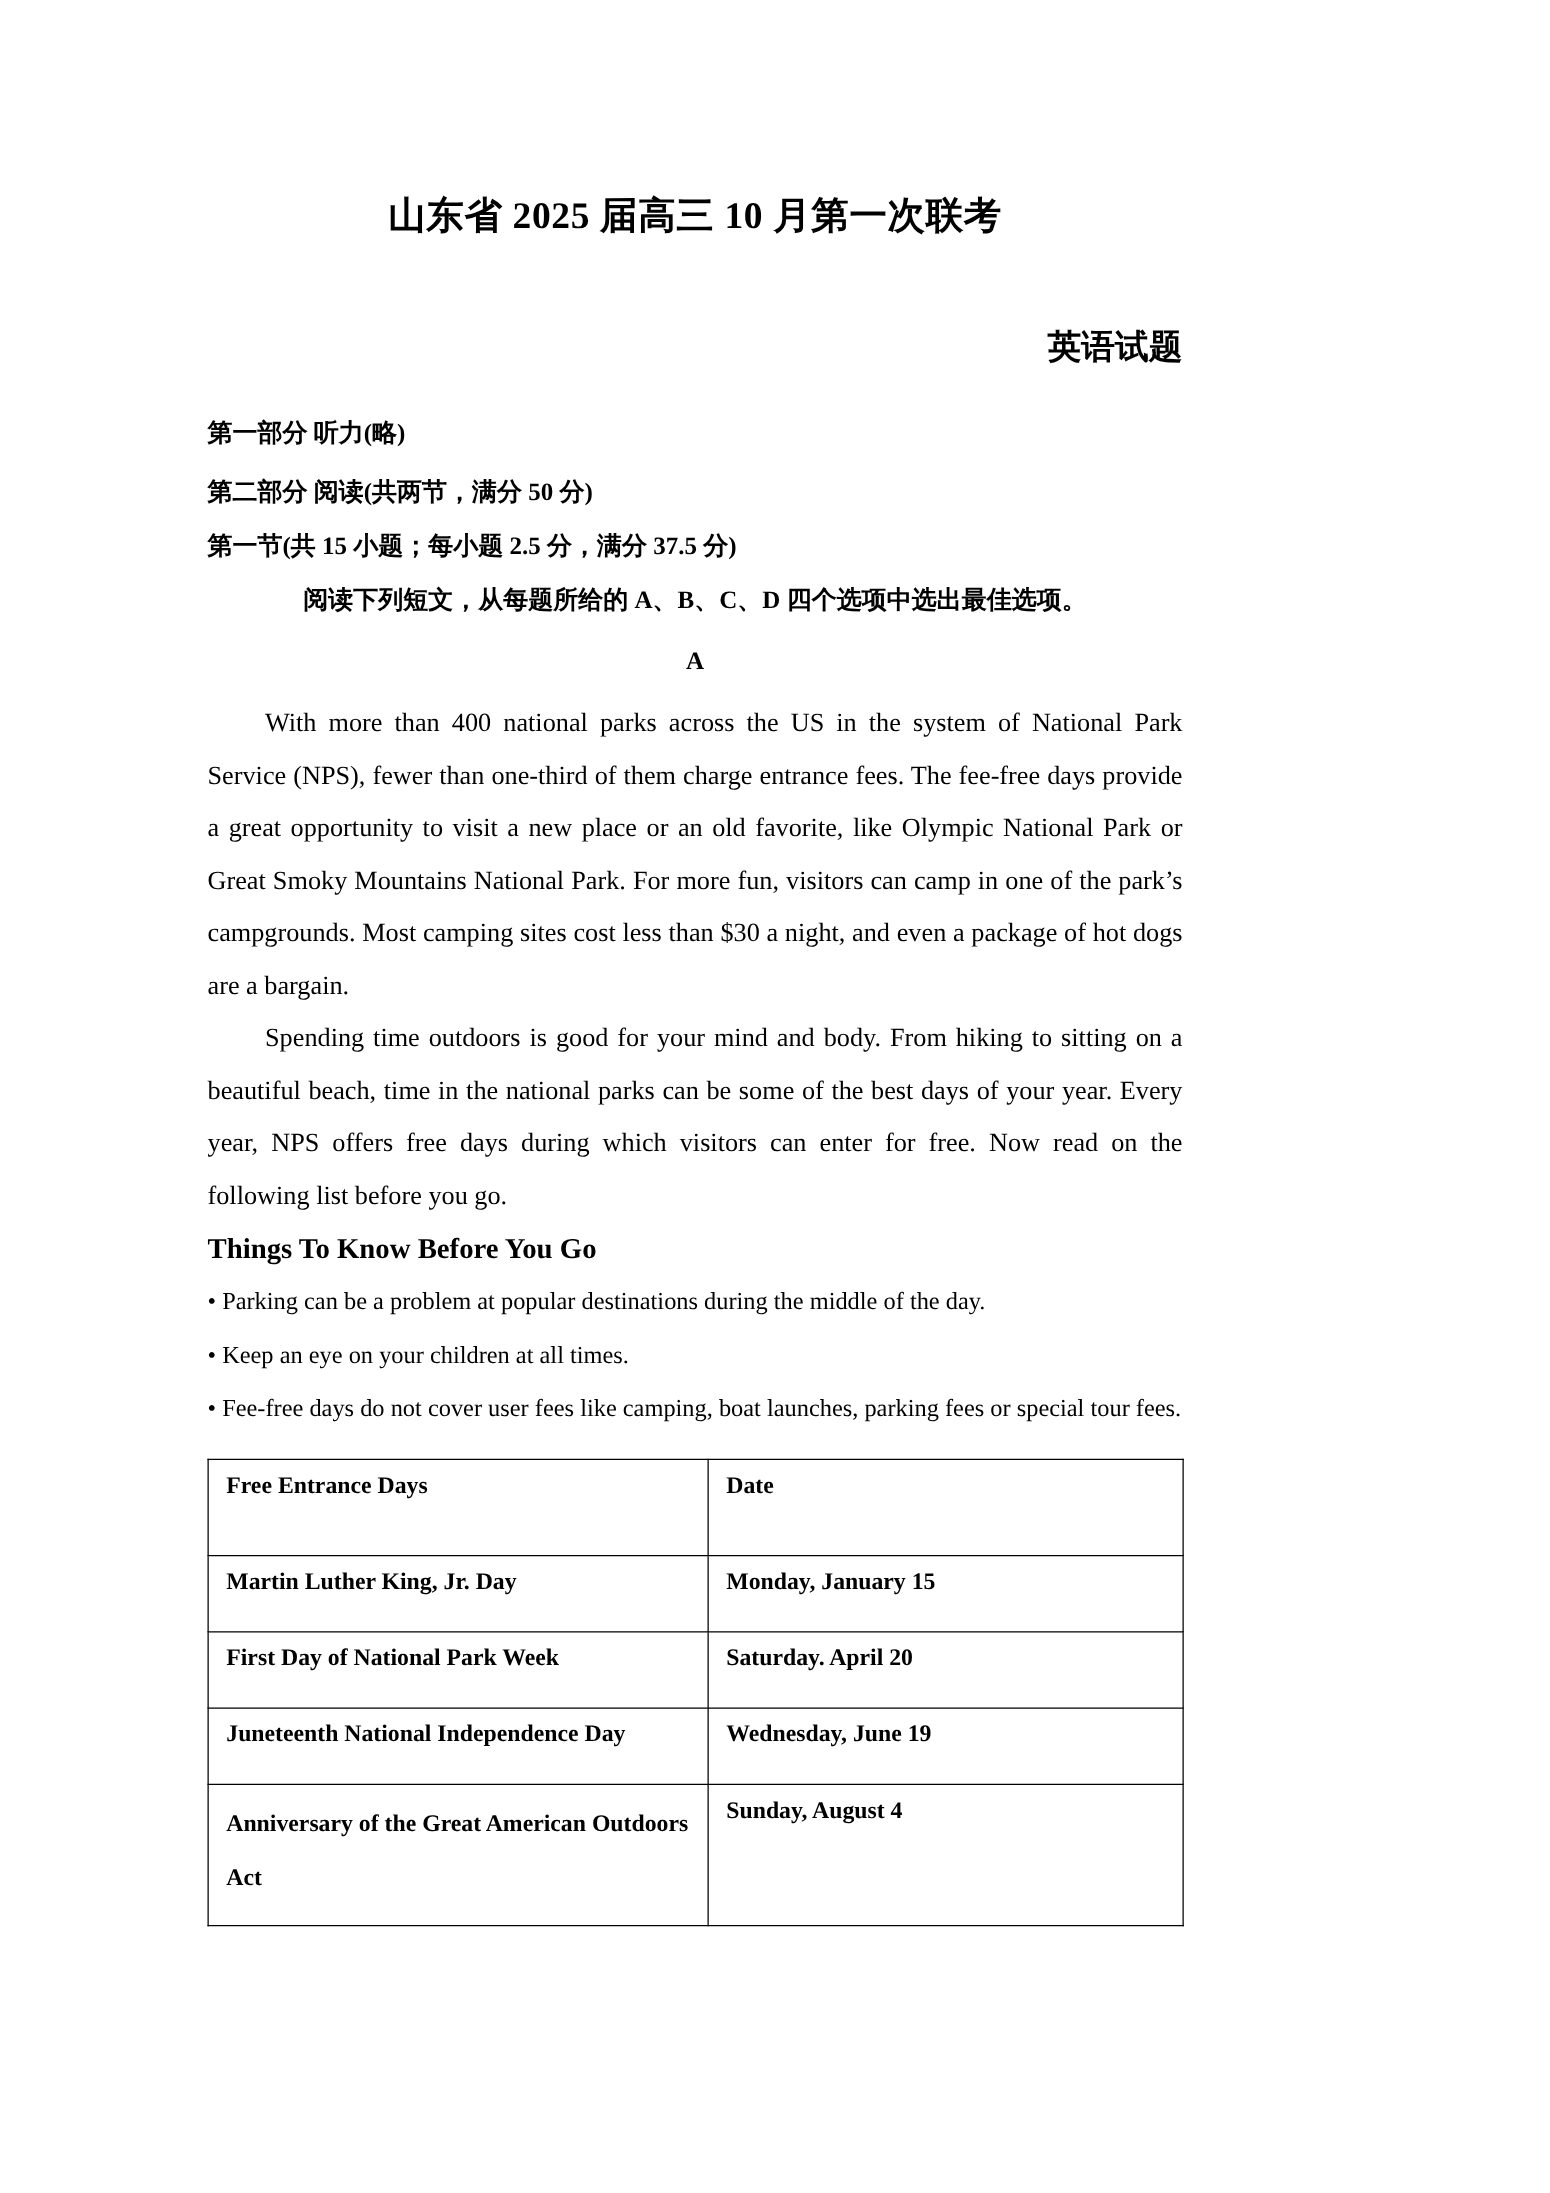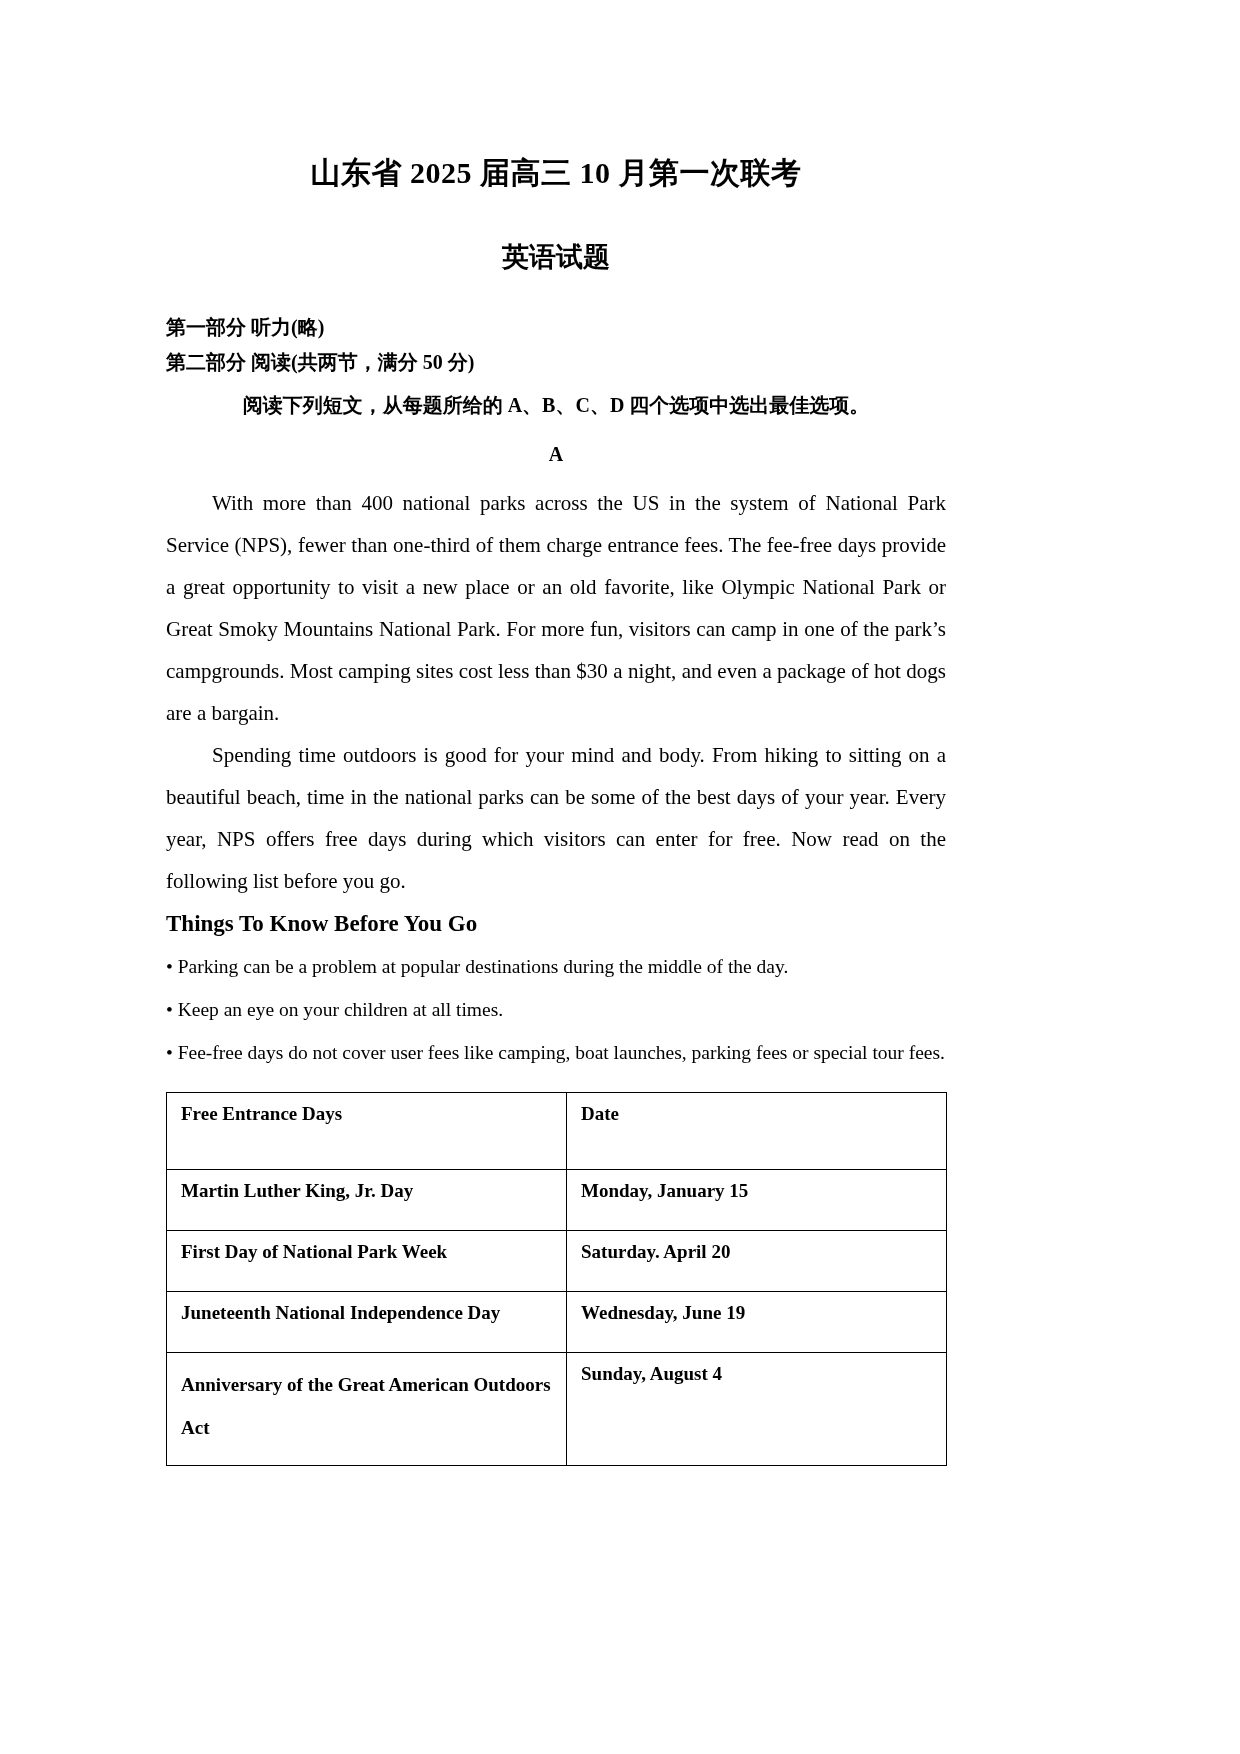--- a/index.html
+++ b/index.html
@@ -31,38 +31,38 @@
   
   .doc-title {
     text-align: center;
     font-size: 30px;
     font-weight: bold;
     letter-spacing: 0.5px;
     margin: 155px 0 0 0;
     line-height: 1.2;
   }
   .doc-subtitle {
-    text-align: center;
+    text-align: right;
     font-size: 27px;
     font-weight: bold;
-    margin: 50px 0 0 0;
+    margin: 70px 0 0 0;
     line-height: 1.2;
   }
 
   
   .cn-line {
     font-size: 20px;
     font-weight: bold;
     line-height: 1.0;
     margin: 0;
     padding: 0;
     white-space: nowrap;
   }
   .sec-part1 { margin-top: 44px; }
-  .sec-part2 { margin-top: 15px; }
+  .sec-part2 { margin-top: 27px; }
   .sec-sect1 { margin-top: 23px; }
   .sec-dir   { margin-top: 23px; text-align: center; }
 
   
   .section-letter {
     text-align: center;
     font-size: 20px;
     font-weight: bold;
     margin-top: 29px;
     line-height: 1.0;
@@ -134,20 +134,21 @@
 <body>
 
 <div class="page">
   <div class="content">
 
     <h1 class="doc-title">山东省 2025 届高三 10 月第一次联考</h1>
     <h2 class="doc-subtitle">英语试题</h2>
 
     <p class="cn-line sec-part1">第一部分 听力(略)</p>
     <p class="cn-line sec-part2">第二部分 阅读(共两节，满分 50 分)</p>
+    <p class="cn-line sec-sect1">第一节(共 15 小题；每小题 2.5 分，满分 37.5 分)</p>
     <p class="cn-line sec-dir">阅读下列短文，从每题所给的 A、B、C、D 四个选项中选出最佳选项。</p>
 
     <div class="section-letter">A</div>
 
     <p class="body-para first">With more than 400 national parks across the US in the system of National Park Service (NPS), fewer than one-third of them charge entrance fees. The fee-free days provide a great opportunity to visit a new place or an old favorite, like Olympic National Park or Great Smoky Mountains National Park. For more fun, visitors can camp in one of the park’s campgrounds. Most camping sites cost less than $30 a night, and even a package of hot dogs are a bargain.</p>
     <p class="body-para second">Spending time outdoors is good for your mind and body. From hiking to sitting on a beautiful beach, time in the national parks can be some of the best days of your year. Every year, NPS offers free days during which visitors can enter for free. Now read on the following list before you go.</p>
 
     <p class="subhead">Things To Know Before You Go</p>
 
     <p class="bullet">• Parking can be a problem at popular destinations during the middle of the day.</p>

